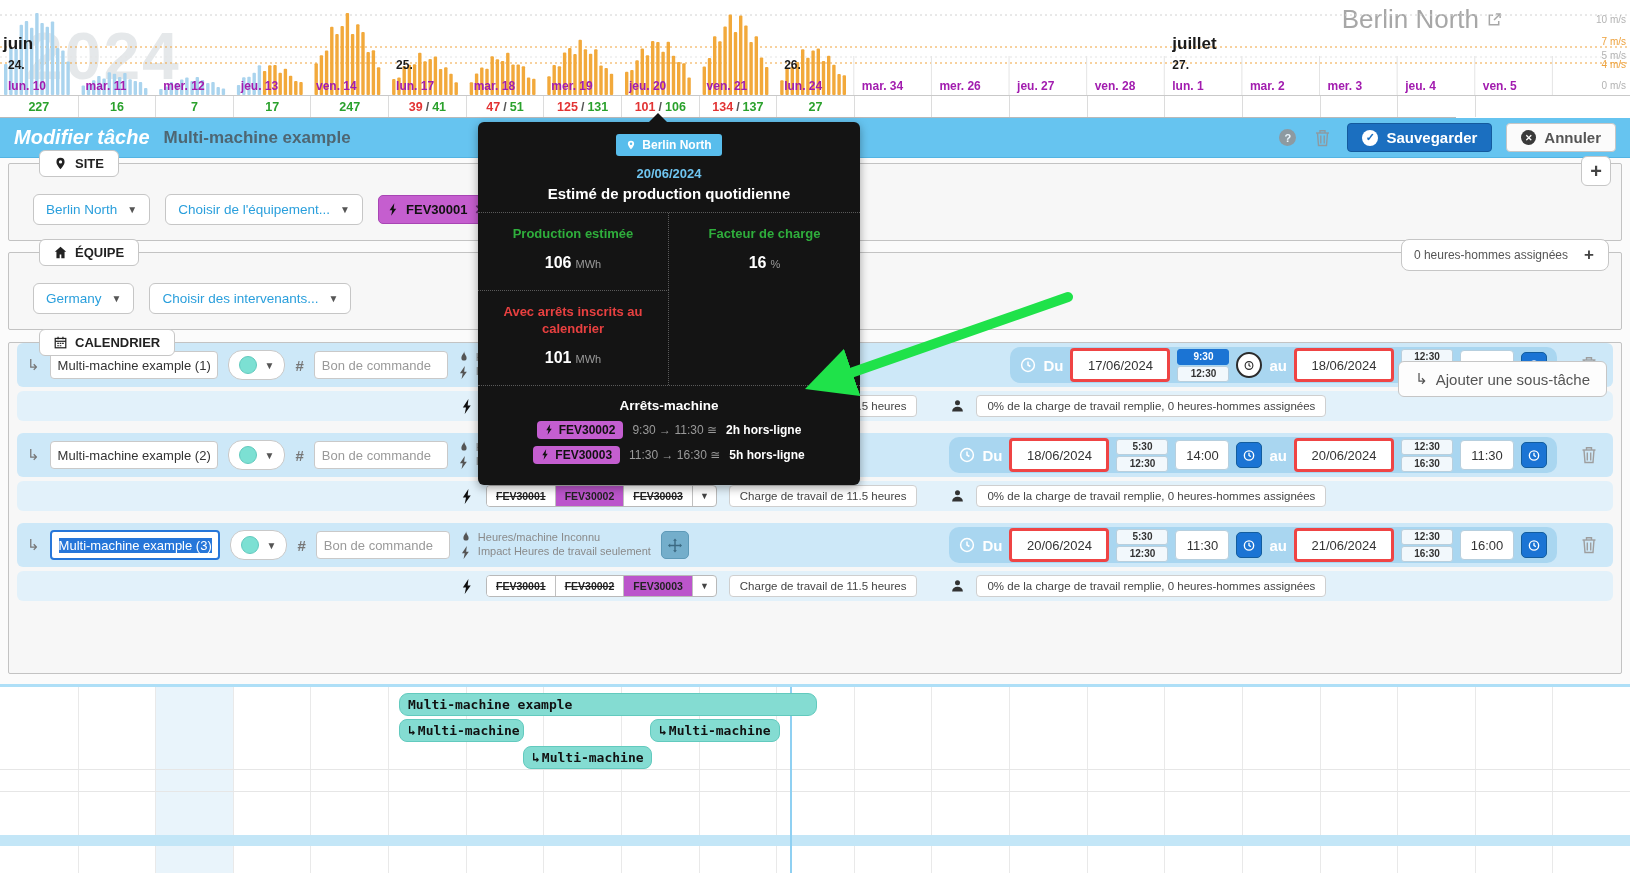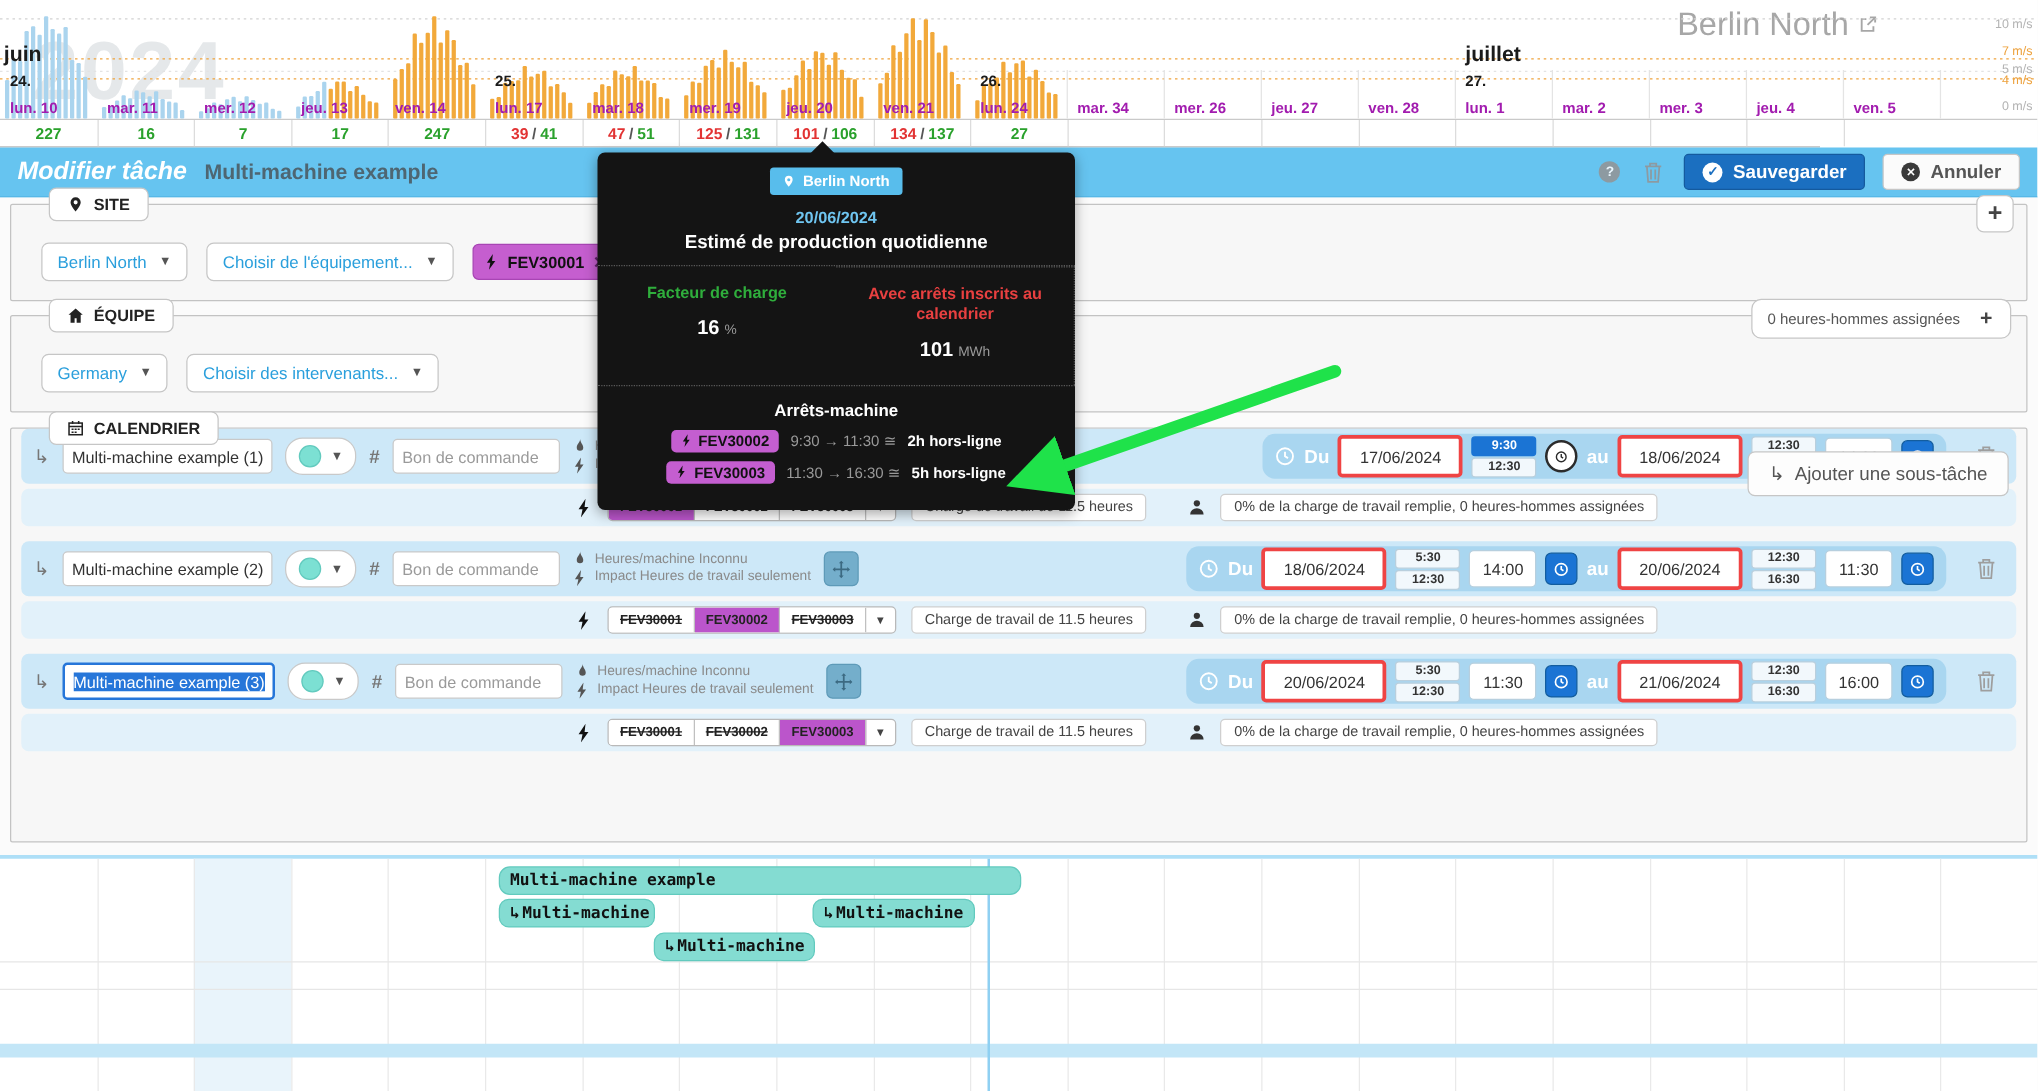--- a/index.html
+++ b/index.html
@@ -853,20 +853,24 @@
     <span class="in">
       <svg viewBox="0 0 16 16" fill="currentColor">
           <path d="M8 1a5 5 0 0 0-5 5c0 3.6 5 9 5 9s5-5.4 5-9a5 5 0 0 0-5-5zm0 7a2 2 0 1 1 0-4 2 2 0 0 1 0 4z"></path>
         </svg>
       <span>Berlin North</span>
     </span>
   </div>
   <div class="tdate">20/06/2024</div>
   <div class="ttitle">Estimé de production quotidienne</div>
   <div class="grid">
+    <div class="cell c1">
+      <div class="lbl good">Production estimée</div>
+      <div><span class="val">106</span><span class="unit">MWh</span></div>
+    </div>
     <div class="cell c2">
       <div class="lbl good">Facteur de charge</div>
       <div><span class="val">16</span><span class="unit">%</span></div>
     </div>
     <div class="cell c3">
       <div class="lbl bad">Avec arrêts inscrits au calendrier</div>
       <div><span class="val">101</span><span class="unit">MWh</span></div>
     </div>
   </div>
   <div class="stops">

